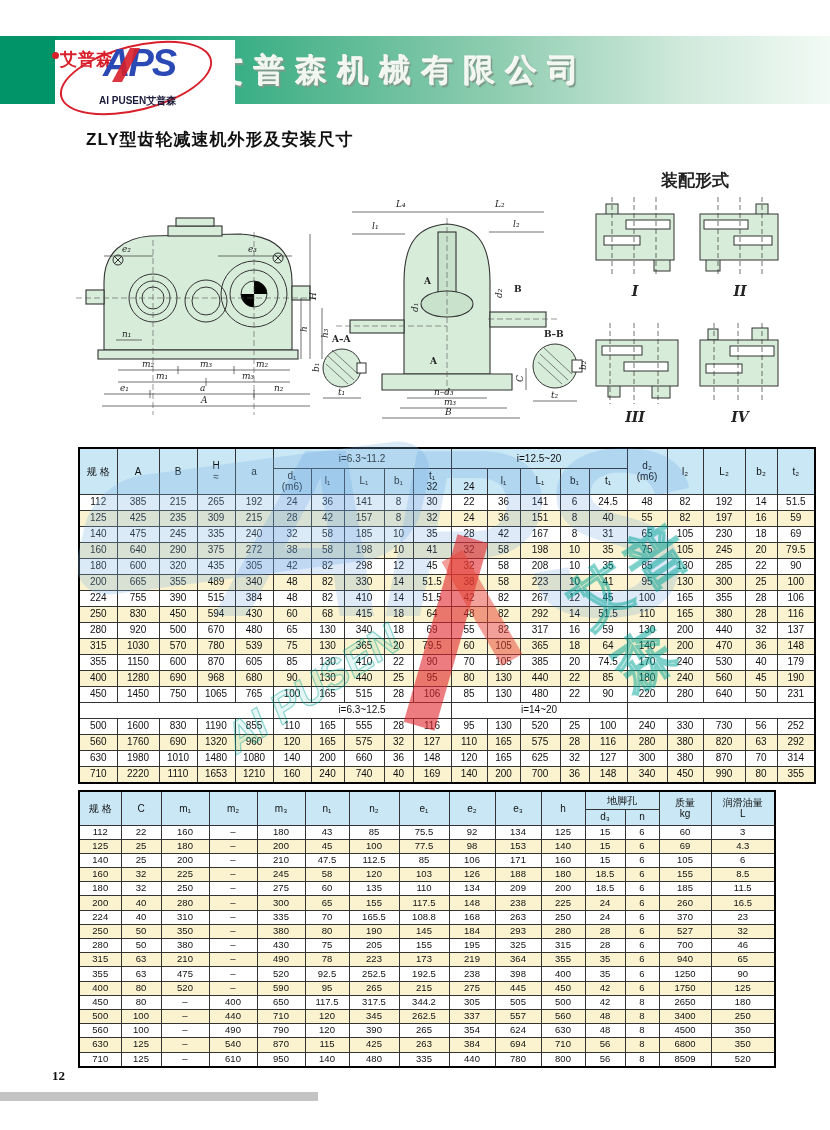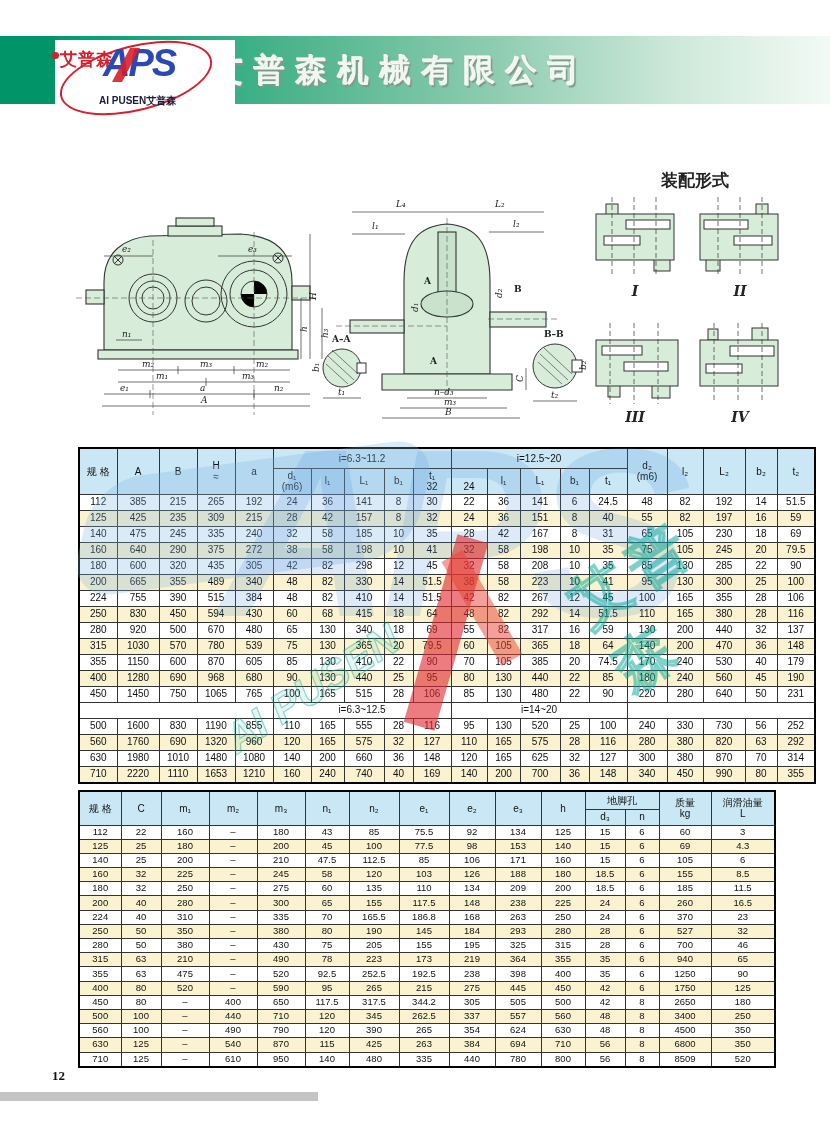--- a/index.html
+++ b/index.html
@@ -70,20 +70,21 @@
   <div class="company">常州艾普森机械有限公司</div>
   <div class="logo">
     <div class="logo-oval"></div>
     <div class="logo-dot"></div>
     <span class="logo-cn">艾普森</span>
     <span class="logo-aps">APS</span>
     <div class="logo-slash"></div>
     <span class="logo-sub">AI PUSEN艾普森</span>
   </div>
 
+  <div class="ztitle">ZLY型齿轮减速机外形及安装尺寸</div>
 
   <svg style="position:absolute;left:58px;top:180px;" width="276" height="244" viewBox="0 0 276 244">
     <g stroke="#333" stroke-width="1.1" fill="#d7ecd9">
       <path d="M46,170 L46,102 C46,72 66,58 92,56 L182,54 C218,56 234,72 234,102 L234,170 Z"></path>
       <rect x="40" y="170" width="200" height="9"></rect>
       <rect x="110" y="46" width="54" height="10"></rect>
       <rect x="118" y="38" width="38" height="8"></rect>
       <rect x="28" y="110" width="18" height="14"></rect>
       <rect x="234" y="106" width="18" height="14"></rect>
     </g>
@@ -871,21 +872,21 @@
             <td>16.5</td>
           </tr>
           <tr>
             <td>224</td>
             <td>40</td>
             <td>310</td>
             <td>–</td>
             <td>335</td>
             <td>70</td>
             <td>165.5</td>
-            <td>186.8</td>
+            <td>108.8</td>
             <td>168</td>
             <td>263</td>
             <td>250</td>
             <td>24</td>
             <td>6</td>
             <td>370</td>
             <td>23</td>
           </tr>
           <tr class="alt">
             <td>250</td>

